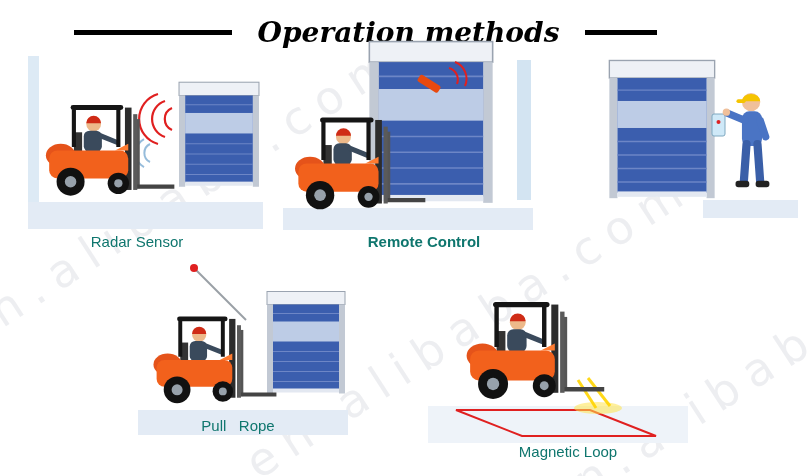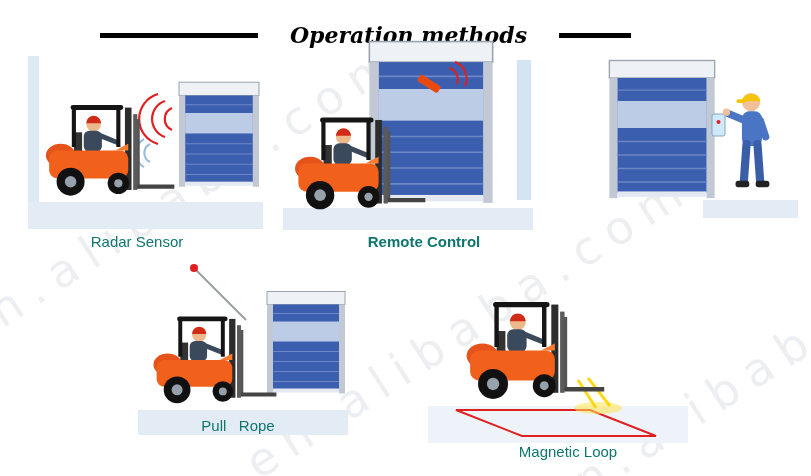--- a/index.html
+++ b/index.html
@@ -33,25 +33,25 @@
   .title-row {
     position: absolute;
     top: 6px; left: 0; right: 0;
     display: flex;
     align-items: center;
     justify-content: center;
     gap: 16px;
     transform: translateX(-40px);
   }
   .title-row h1 {
-    margin: 16px;
+    margin: 10px;
     font-family: "DejaVu Serif", serif;
     font-style: italic;
     font-weight: bold;
-    font-size: 22px;
+    font-size: 28px;
     color: #000;
   }
   .rule { height: 5px; background: #000; }
   .rule.left { width: 158px; }
   .rule.right { width: 72px; }
 
   
   .scene { position: absolute; display: block; }
   .scene1 { left: 28px;  top: 44px;  width: 235px; height: 185px; }
   .scene2 { left: 283px; top: 40px;  width: 250px; height: 190px; }

